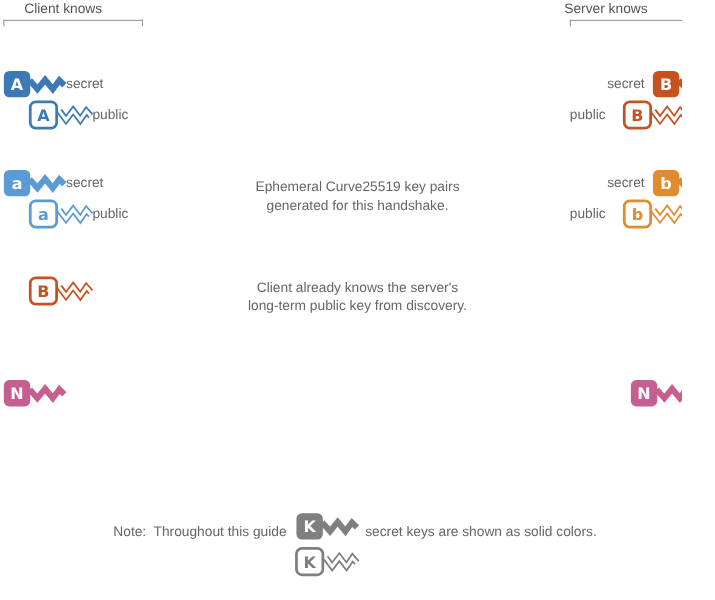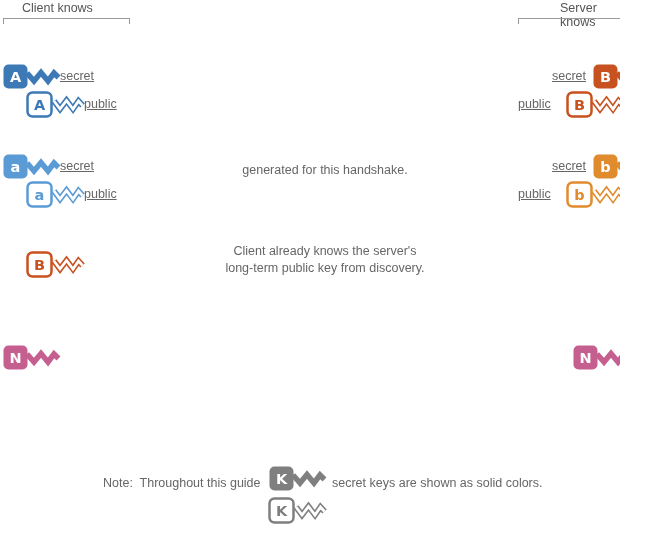--- a/index.html
+++ b/index.html
@@ -6,21 +6,21 @@
   html,body { background:#ffffff; }
   body { font-family:"Liberation Sans","DejaVu Sans",sans-serif; }
   .canvas { position:relative; width:620px; height:545px; background:#fff; overflow:hidden; }
 
   .hdr { position:absolute; color:var(--header_text,#555); font-size:12.5px; }
   .bracket { position:absolute; height:6px;
              border-top:1.5px solid var(--bracket,#999);
              border-left:1.5px solid var(--bracket,#999);
              border-right:1.5px solid var(--bracket,#999); }
 
-  .lbl { position:absolute; color:var(--text,#666); font-size:12.5px;text-decoration:underline; }
+  .lbl { position:absolute; color:var(--text,#666); font-size:12.5px; }
   .center-text { position:absolute; left:130px; width:390px; text-align:center;
                  color:var(--text,#666); font-size:12.5px; line-height:17px; }
   .note-txt { position:absolute; color:var(--text,#666); font-size:12.5px; white-space:pre; }
 
   .key { position:absolute; overflow:visible; }
   .key .letter { font-family:"DejaVu Sans",sans-serif; font-size:14.5px; font-weight:bold; text-anchor:middle; }
   .key.solid .head   { fill:currentColor; }
   .key.solid .letter { fill:#ffffff; }
   .key.solid .blade  { fill:none; stroke:currentColor; stroke-width:5.5; }
   .key.outline .head   { fill:#ffffff; stroke:currentColor; stroke-width:2.5; }
@@ -35,21 +35,21 @@
   .c-net  { color:var(--network,#c45f8f); }
   .c-note { color:var(--note_key,#7f7f7f); }
 </style>
 </head>
 <body>
 
 <div class="canvas">
 
   <div class="hdr" style="left:22px;top:1px">Client knows</div>
   <div class="bracket" style="left:3px;top:18px;width:127px"></div>
-  <div class="hdr" style="left:560px;top:1px">Server knows</div>
+  <div class="hdr" style="left:513px;top:1px">Server knows</div>
   <div class="bracket" style="left:518px;top:18px;width:128px"></div>
 
   <svg class="key solid c-clt" style="left:2px;top:63px" width="58" height="28" viewBox="0 0 58 28">
     <rect class="head" x="1.5" y="1.5" width="24" height="24" rx="5"></rect>
     <polyline class="blade" points="25,10 32,18 39,9.5 46,18 52,10 56.5,14.5"></polyline>
     <text class="letter" x="13.5" y="19">A</text>
   </svg>
   <div class="lbl" style="left:60px;top:69px">secret</div>
 
   <svg class="key outline c-clt" style="left:26px;top:91px" width="58" height="28" viewBox="0 0 58 28">
@@ -84,20 +84,21 @@
 
   <svg class="key outline c-ceph" style="left:26px;top:181px" width="58" height="28" viewBox="0 0 58 28">
     <rect class="head" x="1.5" y="1.5" width="24" height="24" rx="5"></rect>
     <polyline class="blade-outer" points="28,10 34,18 40.5,9.5 47,18 52.5,10 56.5,14.5"></polyline>
     <polyline class="blade-inner" points="28,10 34,18 40.5,9.5 47,18 52.5,10 56.5,14.5"></polyline>
     <text class="letter" x="13.5" y="19">a</text>
   </svg>
   <div class="lbl" style="left:84px;top:187px">public</div>
 
   <div class="center-text" style="top:162px">
+    <div>Ephemeral Curve25519 key pairs</div>
     <div>generated for this handshake.</div>
   </div>
 
   <div class="lbl" style="left:552px;top:159px">secret</div>
   <svg class="key solid c-seph" style="left:592px;top:153px" width="58" height="28" viewBox="0 0 58 28">
     <rect class="head" x="1.5" y="1.5" width="24" height="24" rx="5"></rect>
     <polyline class="blade" points="25,10 32,18 39,9.5 46,18 52,10 56.5,14.5"></polyline>
     <text class="letter" x="13.5" y="19">b</text>
   </svg>
   <div class="lbl" style="left:518px;top:187px">public</div>
@@ -107,21 +108,21 @@
     <polyline class="blade-inner" points="28,10 34,18 40.5,9.5 47,18 52.5,10 56.5,14.5"></polyline>
     <text class="letter" x="13.5" y="19">b</text>
   </svg>
 
   <svg class="key outline c-slt" style="left:26px;top:251px" width="58" height="28" viewBox="0 0 58 28">
     <rect class="head" x="1.5" y="1.5" width="24" height="24" rx="5"></rect>
     <polyline class="blade-outer" points="28,10 34,18 40.5,9.5 47,18 52.5,10 56.5,14.5"></polyline>
     <polyline class="blade-inner" points="28,10 34,18 40.5,9.5 47,18 52.5,10 56.5,14.5"></polyline>
     <text class="letter" x="13.5" y="19">B</text>
   </svg>
-  <div class="center-text" style="top:243px">
+  <div class="center-text" style="top:253px">
     <div>Client already knows the server's</div>
     <div>long-term public key from discovery.</div>
   </div>
 
   <svg class="key solid c-net" style="left:2px;top:344px" width="58" height="28" viewBox="0 0 58 28">
     <rect class="head" x="1.5" y="1.5" width="24" height="24" rx="5"></rect>
     <polyline class="blade" points="25,10 32,18 39,9.5 46,18 52,10 56.5,14.5"></polyline>
     <text class="letter" x="13.5" y="19">N</text>
   </svg>
   <svg class="key solid c-net" style="left:572px;top:344px" width="58" height="28" viewBox="0 0 58 28">

